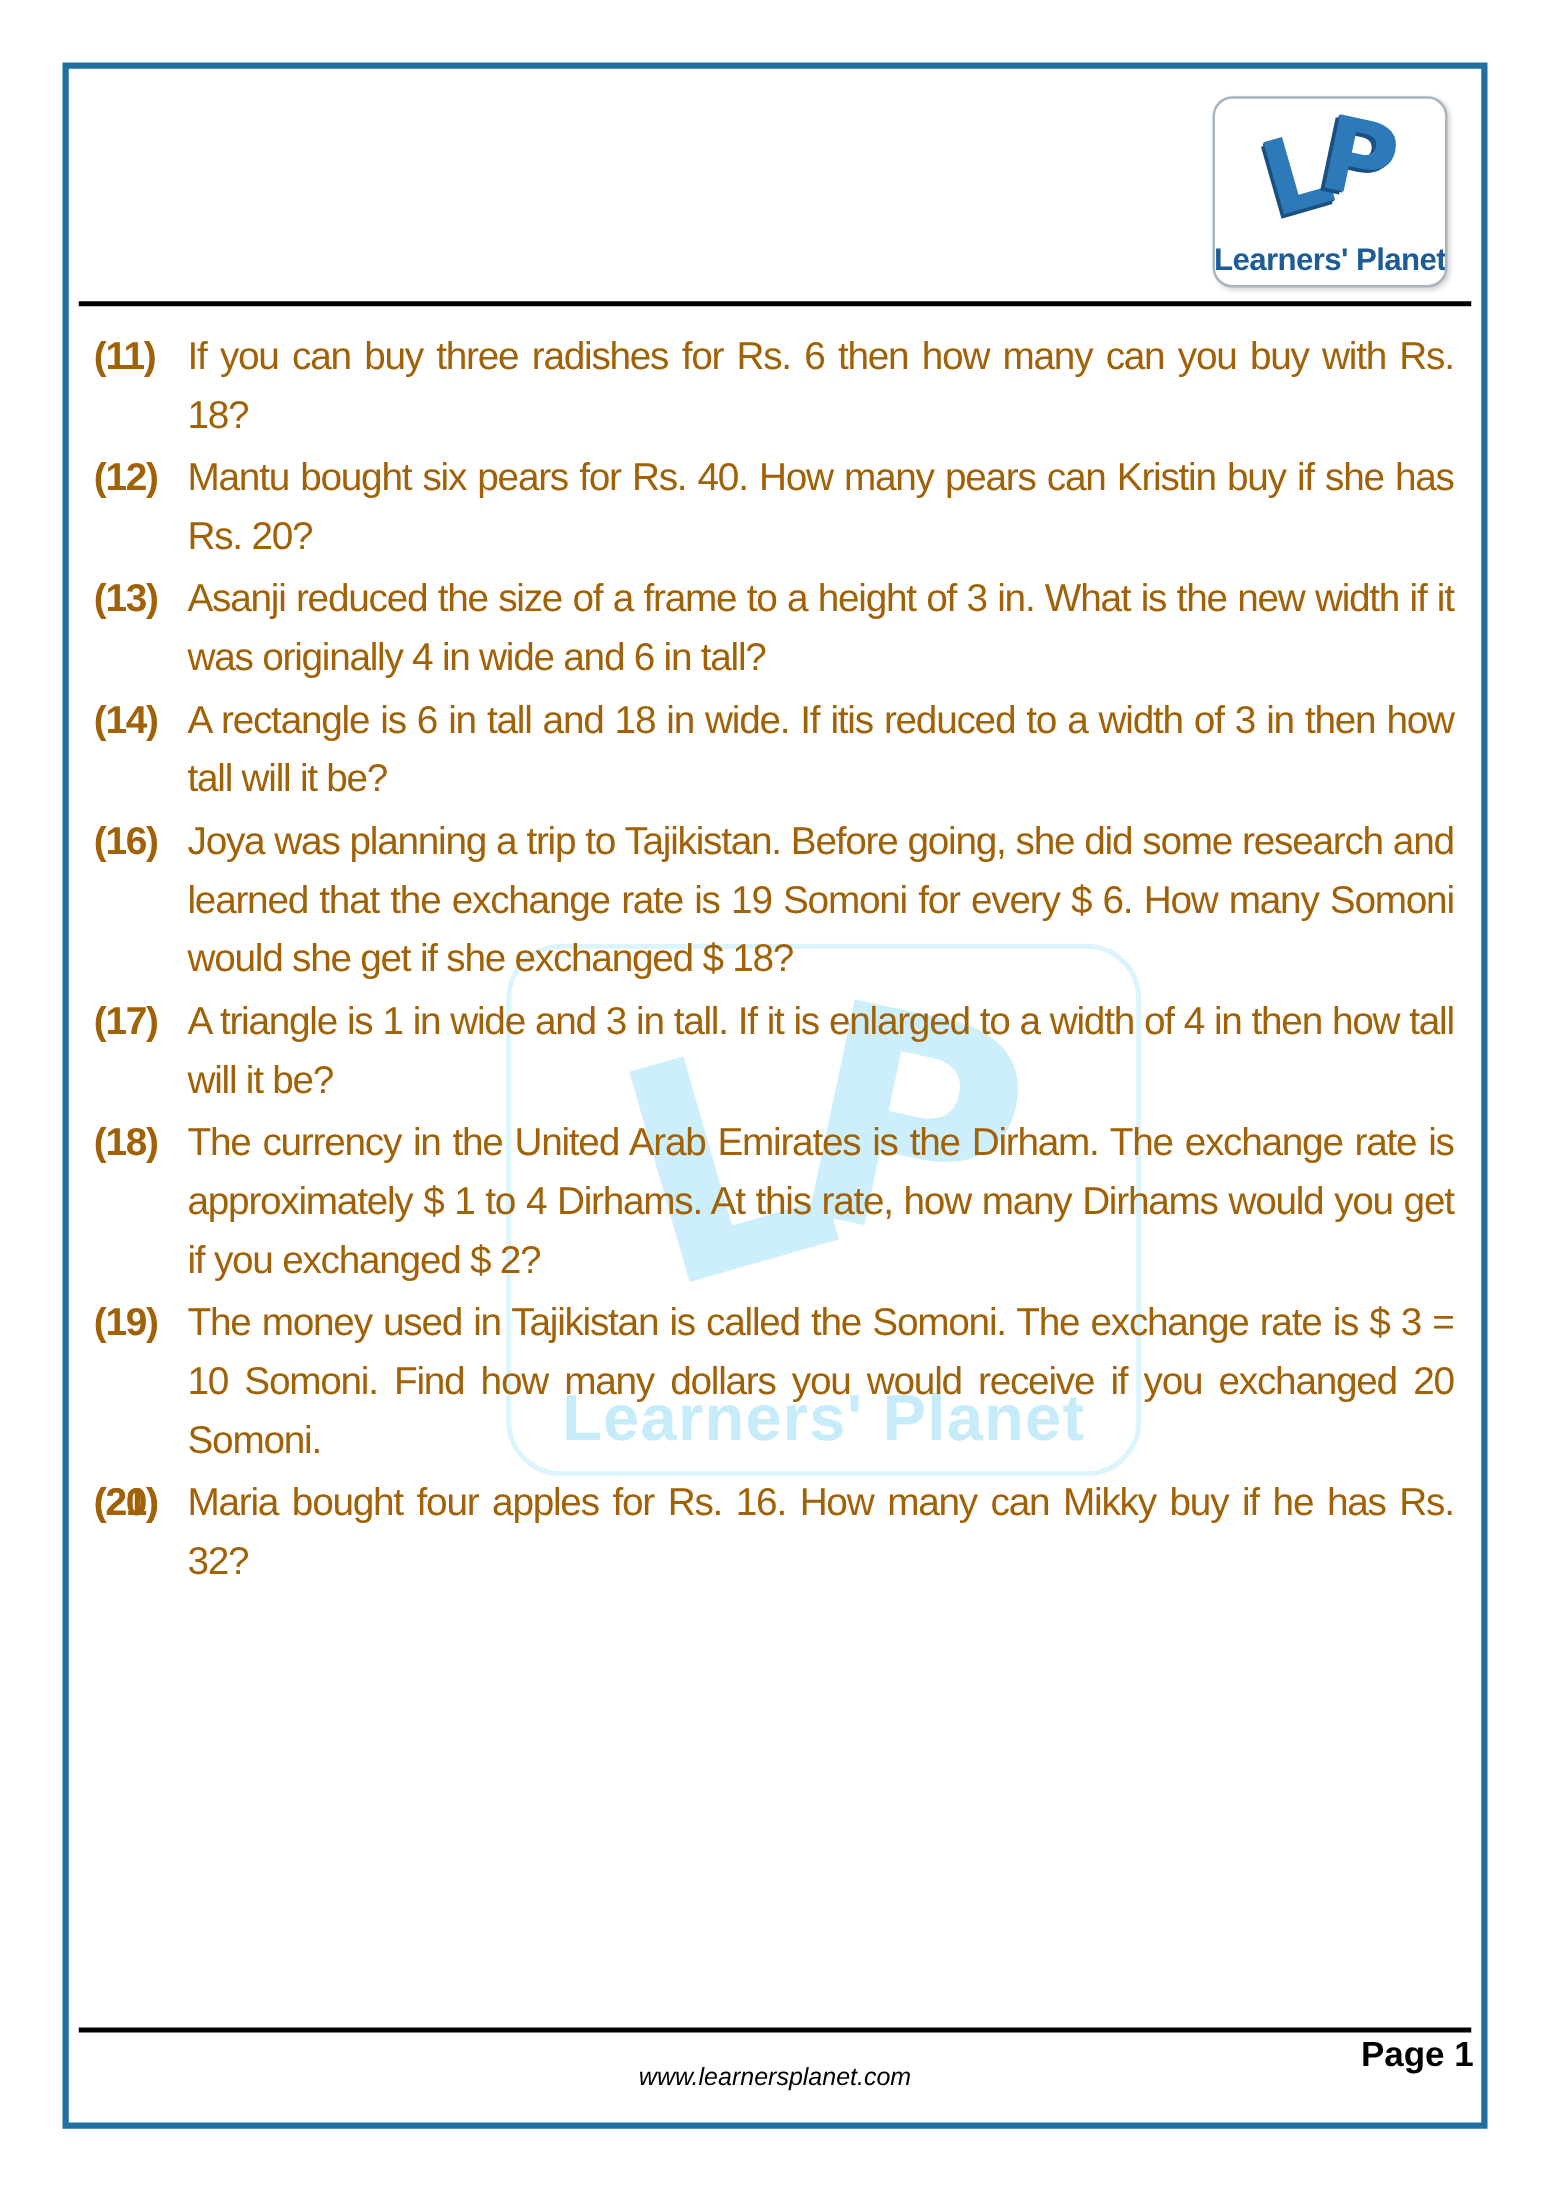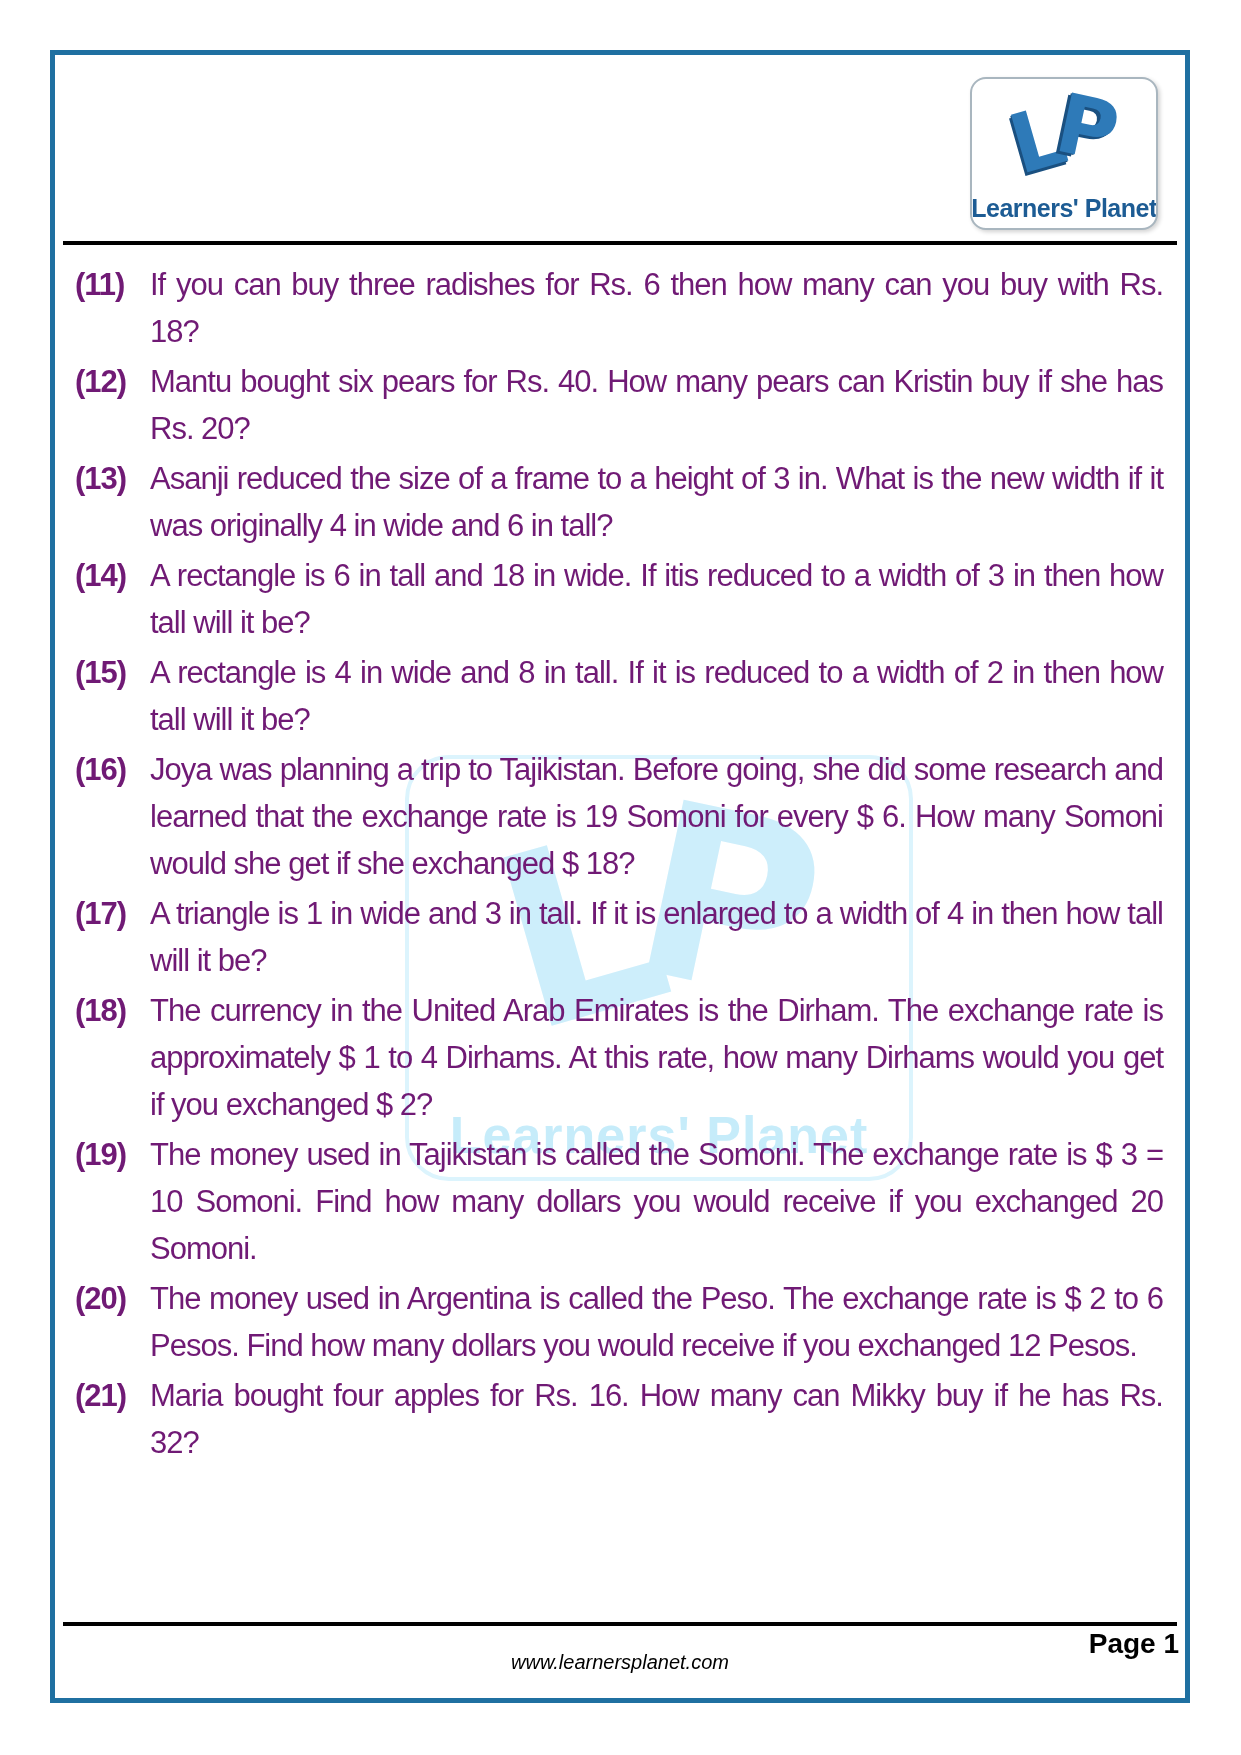--- a/index.html
+++ b/index.html
@@ -46,21 +46,21 @@
     position:absolute;bottom:12px;left:0;width:100%;text-align:center;
     font-size:52px;font-weight:bold;color:#c6ecfa;white-space:nowrap;letter-spacing:1px;
   }
   
   .question-list{
     position:absolute;left:20px;top:206px;width:1088px;z-index:1;
   }
   .q{
     position:relative;padding-left:75px;margin-bottom:3px;
     font-size:31px;line-height:47px;letter-spacing:-1px;
-    text-align:justify;color:#701a75;
+    text-align:justify;color:#a16207;
   }
   .q-num{position:absolute;left:0;top:0;font-weight:700;letter-spacing:-1px;}
   
   .footer-rule{top:1567px;}
   .page-number{
     position:absolute;top:1573px;right:6px;font-size:28px;font-weight:700;color:#000;
   }
   .site-url{
     position:absolute;top:1596px;left:8px;width:1114px;text-align:center;
     font-size:20px;font-style:italic;color:#000;letter-spacing:0;
@@ -97,24 +97,20 @@
   <div class="q">
     <span class="q-num">(13)</span>
     <span class="q-text">Asanji reduced the size of a frame to a height of 3 in. What is the new width if it was originally 4 in wide and 6 in tall?</span>
   </div>
 
   <div class="q">
     <span class="q-num">(14)</span>
     <span class="q-text">A rectangle is 6 in tall and 18 in wide. If itis reduced to a width of 3 in then how tall will it be?</span>
   </div>
 
-  <div class="q">
-    <span class="q-num">(15)</span>
-    <span class="q-text">A rectangle is 4 in wide and 8 in tall. If it is reduced to a width of 2 in then how tall will it be?</span>
-  </div>
 
   <div class="q">
     <span class="q-num">(16)</span>
     <span class="q-text">Joya was planning a trip to Tajikistan. Before going, she did some research and learned that the exchange rate is 19 Somoni for every $ 6. How many Somoni would she get if she exchanged $ 18?</span>
   </div>
 
   <div class="q">
     <span class="q-num">(17)</span>
     <span class="q-text">A triangle is 1 in wide and 3 in tall. If it is enlarged to a width of 4 in then how tall will it be?</span>
   </div>
@@ -124,21 +120,20 @@
     <span class="q-text">The currency in the United Arab Emirates is the Dirham. The exchange rate is approximately $ 1 to 4 Dirhams. At this rate, how many Dirhams would you get if you exchanged $ 2?</span>
   </div>
 
   <div class="q">
     <span class="q-num">(19)</span>
     <span class="q-text">The money used in Tajikistan is called the Somoni. The exchange rate is $ 3 = 10 Somoni. Find how many dollars you would receive if you exchanged 20 Somoni.</span>
   </div>
 
   <div class="q">
     <span class="q-num">(20)</span>
-    <span class="q-text">The money used in Argentina is called the Peso. The exchange rate is $ 2 to 6 Pesos. Find how many dollars you would receive if you exchanged 12 Pesos.</span>
   </div>
 
   <div class="q">
     <span class="q-num">(21)</span>
     <span class="q-text">Maria bought four apples for Rs. 16. How many can Mikky buy if he has Rs. 32?</span>
   </div>
 </div>
 
   <div class="rule footer-rule"></div>
   <div class="page-number">Page 1</div>

